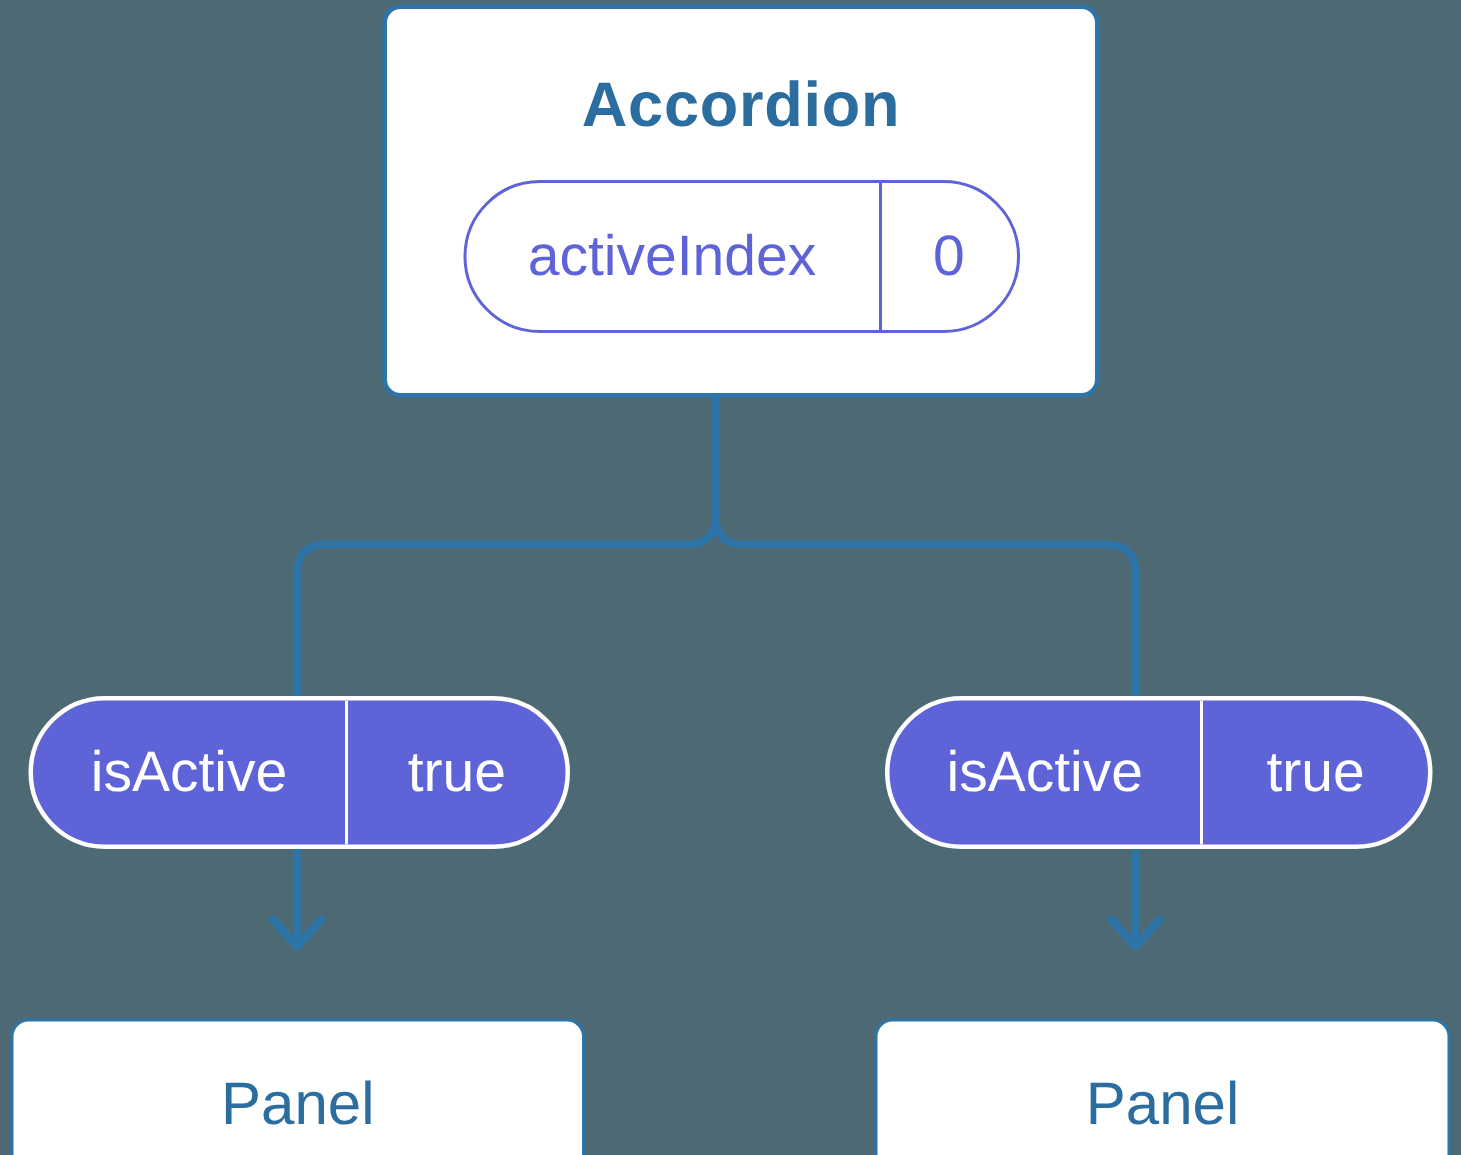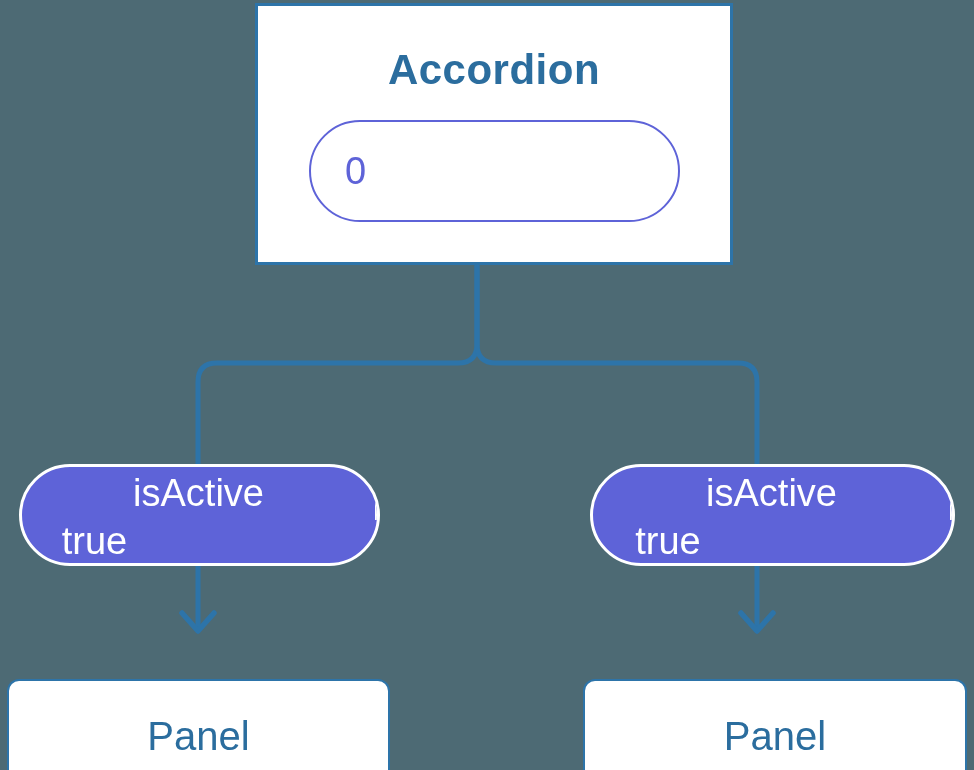--- a/index.html
+++ b/index.html
@@ -26,21 +26,21 @@
   
   .root-card {
     position: absolute;
     left: 255px;
     top: 3px;
     width: 478px;
     height: 262px;
     box-sizing: border-box;
     background: #ffffff;
     border: 3px solid #2d74a9;
-    border-radius: 0;
+    border-radius: 12px;
     z-index: 2;
     display: flex;
     flex-direction: column;
     align-items: center;
     justify-content: center;
   }
   .root-title {
     color: #2b6d9e;
     font-size: 42px;
     font-weight: 600;
@@ -80,21 +80,20 @@
     position: absolute;
     height: 102px;
     box-sizing: border-box;
     background: #5e63d8;
     border: 3px solid #ffffff;
     border-radius: 60px;
     display: flex;
     align-items: stretch;
     overflow: hidden;
     z-index: 3;
-    flex-direction: column;
   }
   .prop-pill.left {
     left: 19px;
     top: 464px;
     width: 361px;
   }
   .prop-pill.right {
     left: 590px;
     top: 464px;
     width: 365px;
@@ -150,20 +149,21 @@
       <path d="M477 266 L477 344 Q477 363 458 363 L217 363 Q198 363 198 382 L198 628"></path>
       <path d="M477 266 L477 344 Q477 363 496 363 L738 363 Q757 363 757 382 L757 628"></path>
       <path d="M182 613 L198 631 L214 613" stroke-width="5.5"></path>
       <path d="M741 613 L757 631 L773 613" stroke-width="5.5"></path>
     </g>
   </svg>
 
   <div class="root-card">
     <div class="root-title">Accordion</div>
     <div class="state-pill">
+      <div class="pill-label">activeIndex</div>
       <div class="pill-value">0</div>
     </div>
   </div>
 
   <div class="prop-pill left">
     <div class="pill-label">isActive</div>
     <div class="pill-value">true</div>
   </div>
 
   <div class="prop-pill right">

